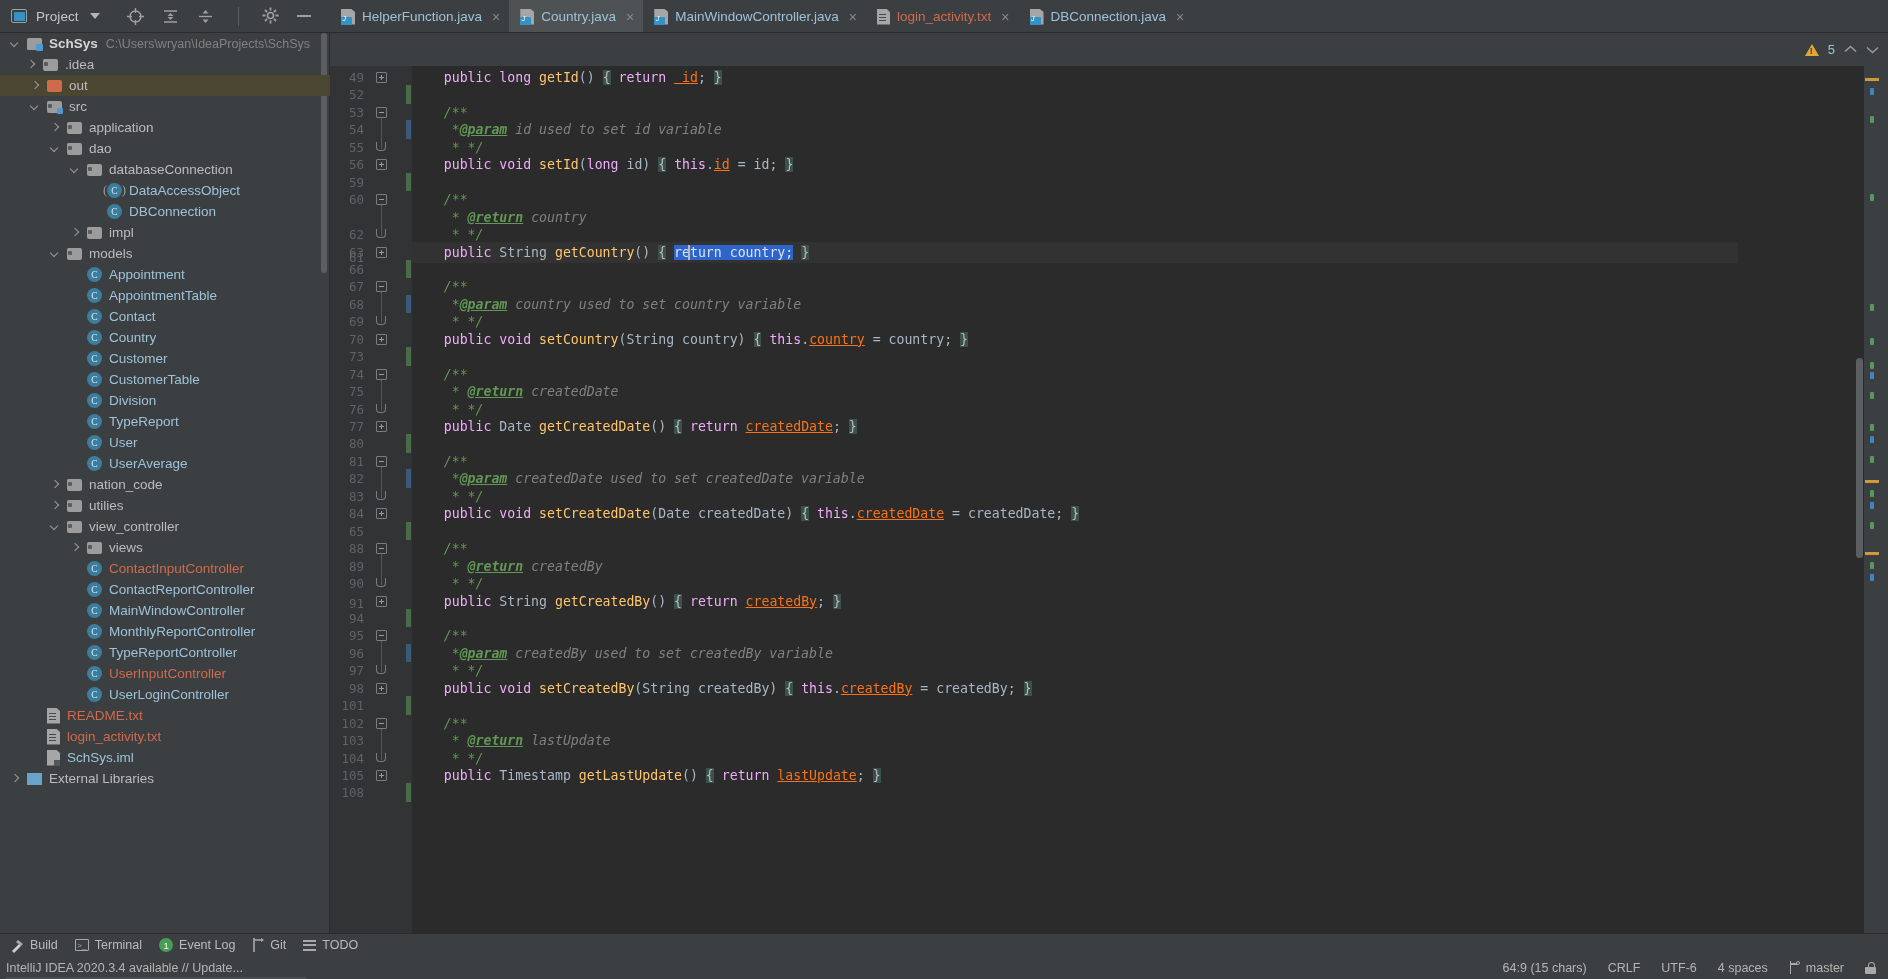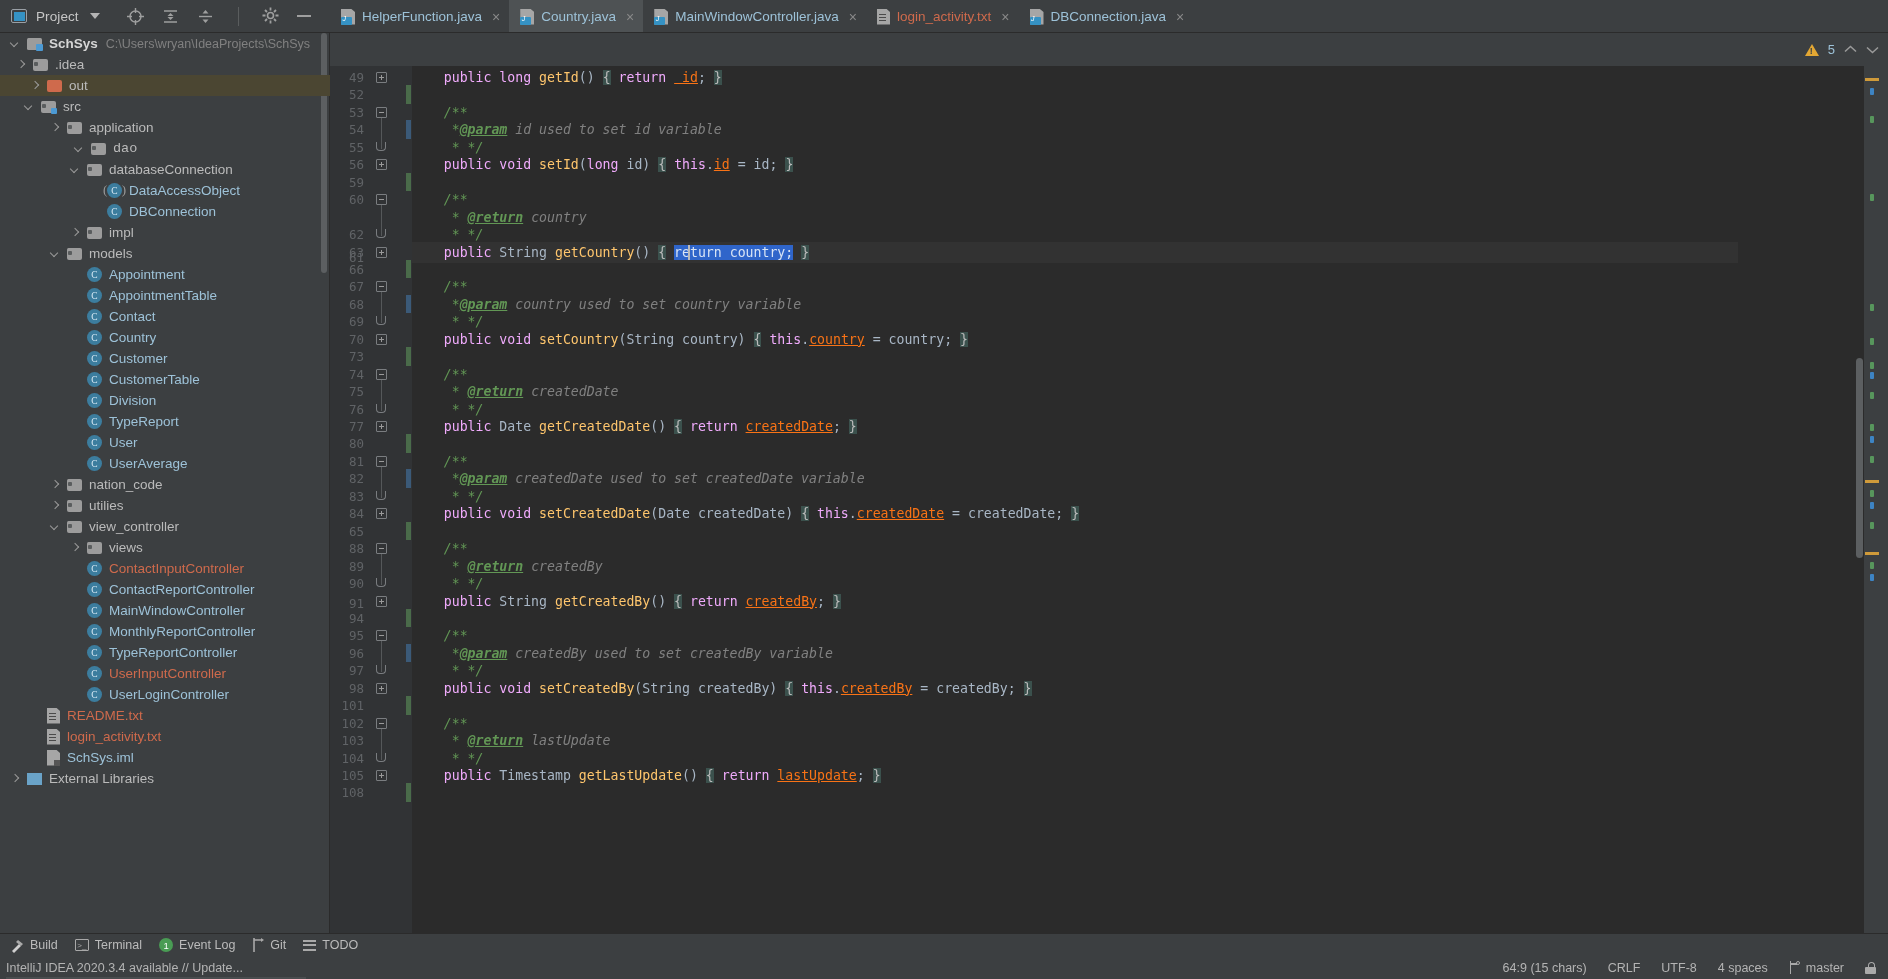--- a/index.html
+++ b/index.html
@@ -236,52 +236,52 @@
       <div class="tree-scroll"></div>
       <div class="tree-divider"></div>
     <div class="row" style="padding-left: 10px;">
           <span class="arrow d"></span>
           <span class="modroot" style="margin-left: 6px;">
             <i class="fb"></i>
           </span>
           <span class="lbl bold">SchSys</span>
           <span class="path">C:\Users\wryan\IdeaProjects\SchSys</span>
         </div>
-        <div class="row" style="padding-left: 16px;">
+        <div class="row" style="padding-left: 26px;">
           <span class="arrow r"></span>
           <span class="folder" style="margin-left: 6px;">
             <i class="fb"></i>
             <i class="ft"></i>
           </span>
           <span class="lbl">.idea</span>
         </div>
         <div class="row sel" style="padding-left: 30px;">
           <span class="arrow r"></span>
           <span class="folder out" style="margin-left: 6px;">
             <i class="fb"></i>
           </span>
           <span class="lbl">out</span>
         </div>
-        <div class="row" style="padding-left: 24px;">
+        <div class="row" style="padding-left: 30px;">
           <span class="arrow d"></span>
           <span class="folder src" style="margin-left: 6px;">
             <i class="fb"></i>
             <i class="ft"></i>
           </span>
           <span class="lbl">src</span>
         </div>
         <div class="row" style="padding-left: 50px;">
           <span class="arrow r"></span>
           <span class="folder" style="margin-left: 6px;">
             <i class="fb"></i>
             <i class="ft"></i>
           </span>
           <span class="lbl">application</span>
         </div>
-        <div class="row" style="padding-left: 74px; font-family: Liberation Mono, monospace;">
+        <div class="row" style="padding-left: 50px;">
           <span class="arrow d"></span>
           <span class="folder" style="margin-left: 6px;">
             <i class="fb"></i>
             <i class="ft"></i>
           </span>
           <span class="lbl">dao</span>
         </div>
         <div class="row" style="padding-left: 70px;">
           <span class="arrow d"></span>
           <span class="folder" style="margin-left: 6px;">
@@ -680,21 +680,21 @@
     </div>
 
   <div class="statusbar">
     <span>IntelliJ IDEA 2020.3.4 available // Update...</span>
     <div class="tsk-progress">
         <i></i>
       </div>
     <div class="sb-right">
       <span>64:9 (15 chars)</span>
       <span>CRLF</span>
-      <span>UTF-8</span>
+      <span>UTF-6</span>
       <span>4 spaces</span>
       <span style="display:flex;align-items:center;gap:6px;">
         <span class="branch">
             <i></i>
           </span>
         <span>master</span>
       </span>
       <span class="lock">
           <span class="shk"></span>
           <span class="body"></span>

